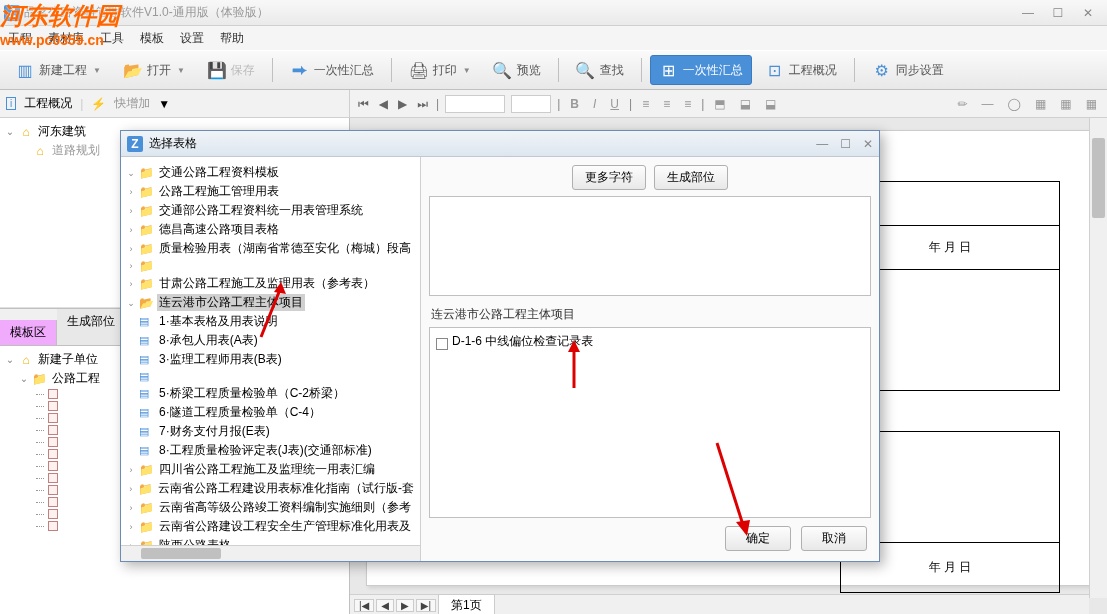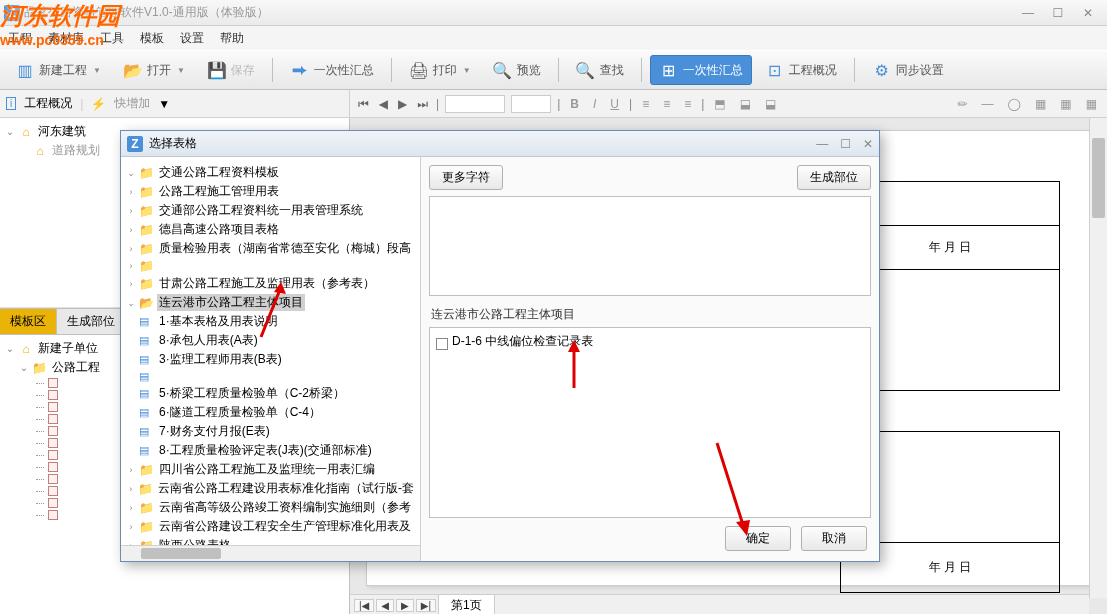--- a/index.html
+++ b/index.html
@@ -30,21 +30,21 @@
 .left-panel { width: 350px; background: #fff; border-right: 1px solid #c0c0c0; display: flex; flex-direction: column; }
 .tree-top { flex: 0 0 auto; padding: 4px; border-bottom: 1px solid #e0e0e0; }
 .tree-node { display: flex; align-items: center; padding: 1px 0; white-space: nowrap; }
 .tree-node .expander { width: 12px; color: #888; font-size: 10px; text-align: center; }
 .tree-node .node-icon { width: 16px; height: 14px; margin: 0 2px; display: inline-flex; align-items: center; justify-content: center; }
 .folder-icon { color: #f0b000; }
 .home-icon { color: #f0b000; }
 .tree-node .node-label { padding: 0 2px; }
 .tabs-mid { display: flex; border-top: 1px solid #c0c0c0; border-bottom: 1px solid #c0c0c0; background: #f0f0f0; }
 .tabs-mid .tab { padding: 4px 10px; border-right: 1px solid #c0c0c0; background: #e8e8e8; }
-.tabs-mid .tab.active { background: #eab308; }
+.tabs-mid .tab.active { background: #f0abfc; margin-top: 11px; }
 .tree-bottom { flex: 1; padding: 4px; overflow: hidden; }
 .bullet-tree { padding-left: 24px; }
 .bullet-tree .b-item { display: flex; align-items: center; padding: 1px 0; position: relative; }
 .bullet-tree .b-item::before { content: ""; position: absolute; left: 8px; top: 50%; width: 8px; height: 1px; border-top: 1px dotted #999; }
 .bullet-tree .sq { width: 10px; height: 10px; border: 1px solid #c08080; background: #fff0f0; margin-left: 20px; margin-right: 4px; }
 .right-panel { flex: 1; background: #e8e8e8; position: relative; overflow: hidden; }
 .doc-bg { position: absolute; left: 16px; right: 16px; top: 12px; bottom: 30px; background: #fff; border: 1px solid #ccc; box-shadow: 2px 2px 4px rgba(0,0,0,0.1); }
 .doc-table-hdr { position: absolute; right: 30px; top: 50px; width: 220px; border: 1px solid #000; }
 .doc-table-hdr .cell { border-bottom: 1px solid #000; padding: 12px 8px; text-align: center; height: 44px; display: flex; align-items: center; justify-content: center; }
 .doc-table-hdr .cell:last-child { border-bottom: none; }
@@ -66,21 +66,21 @@
 .dialog .dlg-tree-inner { white-space: nowrap; }
 .dlg-tree .dn { display: flex; align-items: center; padding: 1px 0; }
 .dlg-tree .exp { width: 12px; text-align: center; color: #888; font-size: 9px; }
 .dlg-tree .fi { width: 16px; color: #f0b000; margin: 0 2px; font-size: 12px; }
 .dlg-tree .doc-i { width: 16px; color: #4a90d9; margin: 0 2px; font-size: 11px; }
 .dlg-tree .lbl { padding: 0 2px; }
 .dlg-tree .lbl.sel { background: #d0d0d0; }
 .dlg-tree .hscroll { position: absolute; left: 0; right: 0; bottom: 0; height: 16px; background: #f0f0f0; border-top: 1px solid #d0d0d0; }
 .dlg-tree .hscroll .hthumb { position: absolute; top: 2px; bottom: 2px; left: 20px; width: 80px; background: #c0c0c0; border-radius: 2px; }
 .dialog .dlg-right { flex: 1; display: flex; flex-direction: column; padding: 8px; background: #fafafa; }
-.dlg-right .top-btns { display: flex; justify-content: space-between; gap: 8px; margin-bottom: 6px; }
+.dlg-right .top-btns { display: flex; justify-content: center; gap: 8px; margin-bottom: 6px; }
 .dlg-right .btn { padding: 3px 12px; border: 1px solid #b0b0b0; background: linear-gradient(#fdfdfd, #e8e8e8); border-radius: 3px; }
 .dlg-right .preview-box { height: 100px; border: 1px solid #c0c0c0; background: #fff; margin-bottom: 6px; }
 .dlg-right .section-label { padding: 4px 2px; color: #333; }
 .dlg-right .list-box { flex: 1; border: 1px solid #c0c0c0; background: #fff; padding: 4px; position: relative; }
 .dlg-right .list-item { display: flex; align-items: flex-end; gap: 4px; padding: 1px 2px; }
 .dlg-right .list-item .chk { width: 12px; height: 12px; border: 1px solid #888; }
 .dlg-right .bottom-btns { display: flex; justify-content: flex-end; gap: 10px; padding: 8px 4px 2px; }
 .arrow { position: absolute; z-index: 60; pointer-events: none; }
 .arrow.a1 { left: 256px; top: 282px; width: 30px; height: 60px; }
 .arrow.a2 { left: 562px; top: 340px; width: 24px; height: 50px; }

